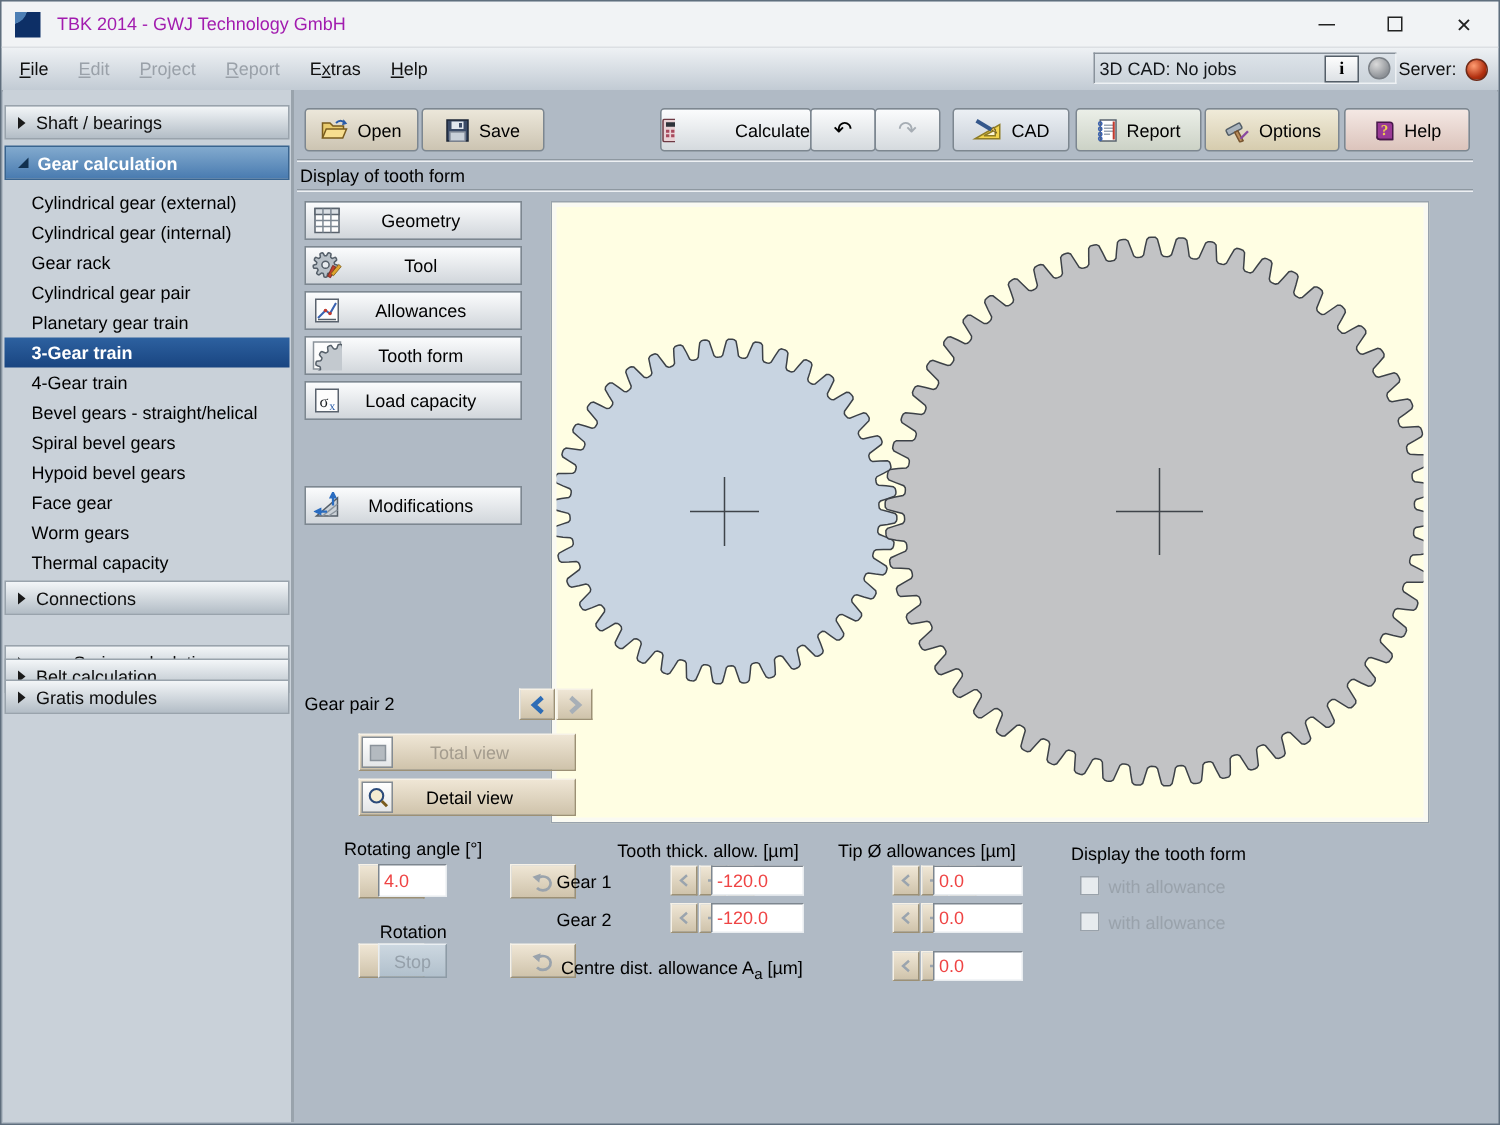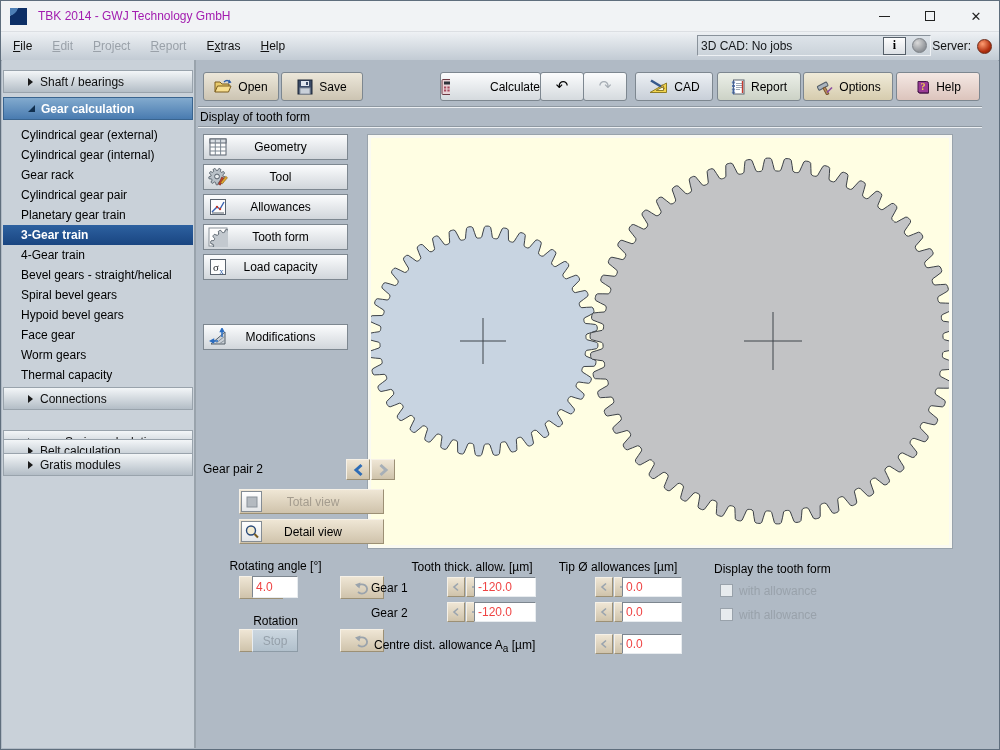--- a/index.html
+++ b/index.html
@@ -18,40 +18,40 @@
   .glyph-min{width:11px;height:0;border-top:1px solid #222;display:block;}
   .glyph-max{width:10px;height:10px;border:1px solid #222;display:block;box-sizing:border-box;}
 
   
   .menubar{height:28px;background:linear-gradient(#eef1f4,#c2cbd4);border-bottom:1px solid #97a1ab;
            display:flex;align-items:center;position:relative;}
   .menu-item{padding:0 10px;color:#101010;cursor:default;}
   .menu-item:first-child{margin-left:2px;}
   .menu-item .u{text-decoration:underline;}
   .menu-item.disabled{color:#9aa1a9;}
-  .cad-box{position:absolute;right:68px;top:3px;width:234px;height:21px;box-sizing:border-box;
+  .cad-box{position:absolute;right:68px;top:3px;width:202px;height:21px;box-sizing:border-box;
            border:1px solid;border-color:#89929b #eef1f4 #eef1f4 #89929b;background:linear-gradient(#dde3e9,#cbd3da);
            display:flex;align-items:center;padding:0 3px;}
   .cad-text{flex:1;color:#14171a;}
   .info-btn{width:21px;height:16px;background:linear-gradient(#fdfdfd,#dde1e5);border:1px solid #545e68;
             font-family:"Liberation Serif",serif;font-weight:bold;font-size:12px;display:flex;align-items:center;justify-content:center;flex:none;}
   .led{width:13px;height:13px;border-radius:50%;margin-left:6px;flex:none;}
   .led-gray{background:radial-gradient(circle at 35% 30%,#dadada,#8f9398 70%);border:1px solid #7b8086;}
   .led-red{background:radial-gradient(circle at 35% 30%,#ff9d72,#b23010 62%,#7c2007);border:1px solid #6e2a18;}
   .server{position:absolute;right:7px;display:flex;align-items:center;color:#101010;}
 
   
   .app{position:absolute;top:59px;bottom:1px;left:1px;right:1px;display:flex;}
   .sidebar{width:192px;flex:none;background:#c9d1d9;border-right:2px solid #99a3ac;position:relative;}
   .main{flex:1;position:relative;background:#b0bac5;}
 
   
   .sb-header{position:absolute;left:1px;right:1px;height:23px;box-sizing:border-box;
              background:linear-gradient(#f3f6f8,#b3bdc6);border:1px solid #99a3ac;
-             display:flex;align-items:center;padding-left:24px;color:#0d0d0d;}
+             display:flex;align-items:center;padding-left:8px;color:#0d0d0d;}
   .sb-arrow{width:0;height:0;border-left:5px solid #1a1a1a;border-top:4px solid transparent;border-bottom:4px solid transparent;margin-right:7px;flex:none;}
   .sb-header.blue{background:linear-gradient(#82aace,#497bb0);border-color:#39648f;color:#fff;font-weight:bold;}
   .sb-arrow-open{width:0;height:0;border-bottom:7px solid #11304f;border-left:7px solid transparent;margin-right:6px;flex:none;}
   .sb-item{position:absolute;left:1px;right:1px;height:20px;box-sizing:border-box;display:flex;align-items:center;
            padding-left:18px;color:#000;}
   .sb-item.selected{background:linear-gradient(#2d61a0,#194581);color:#fff;font-weight:bold;}
 
   
   .tbtn{position:absolute;top:12px;height:29px;box-sizing:border-box;border:1px solid #7d8790;border-radius:3px;
         display:flex;align-items:center;justify-content:center;gap:6px;color:#000;font-size:12px;}

